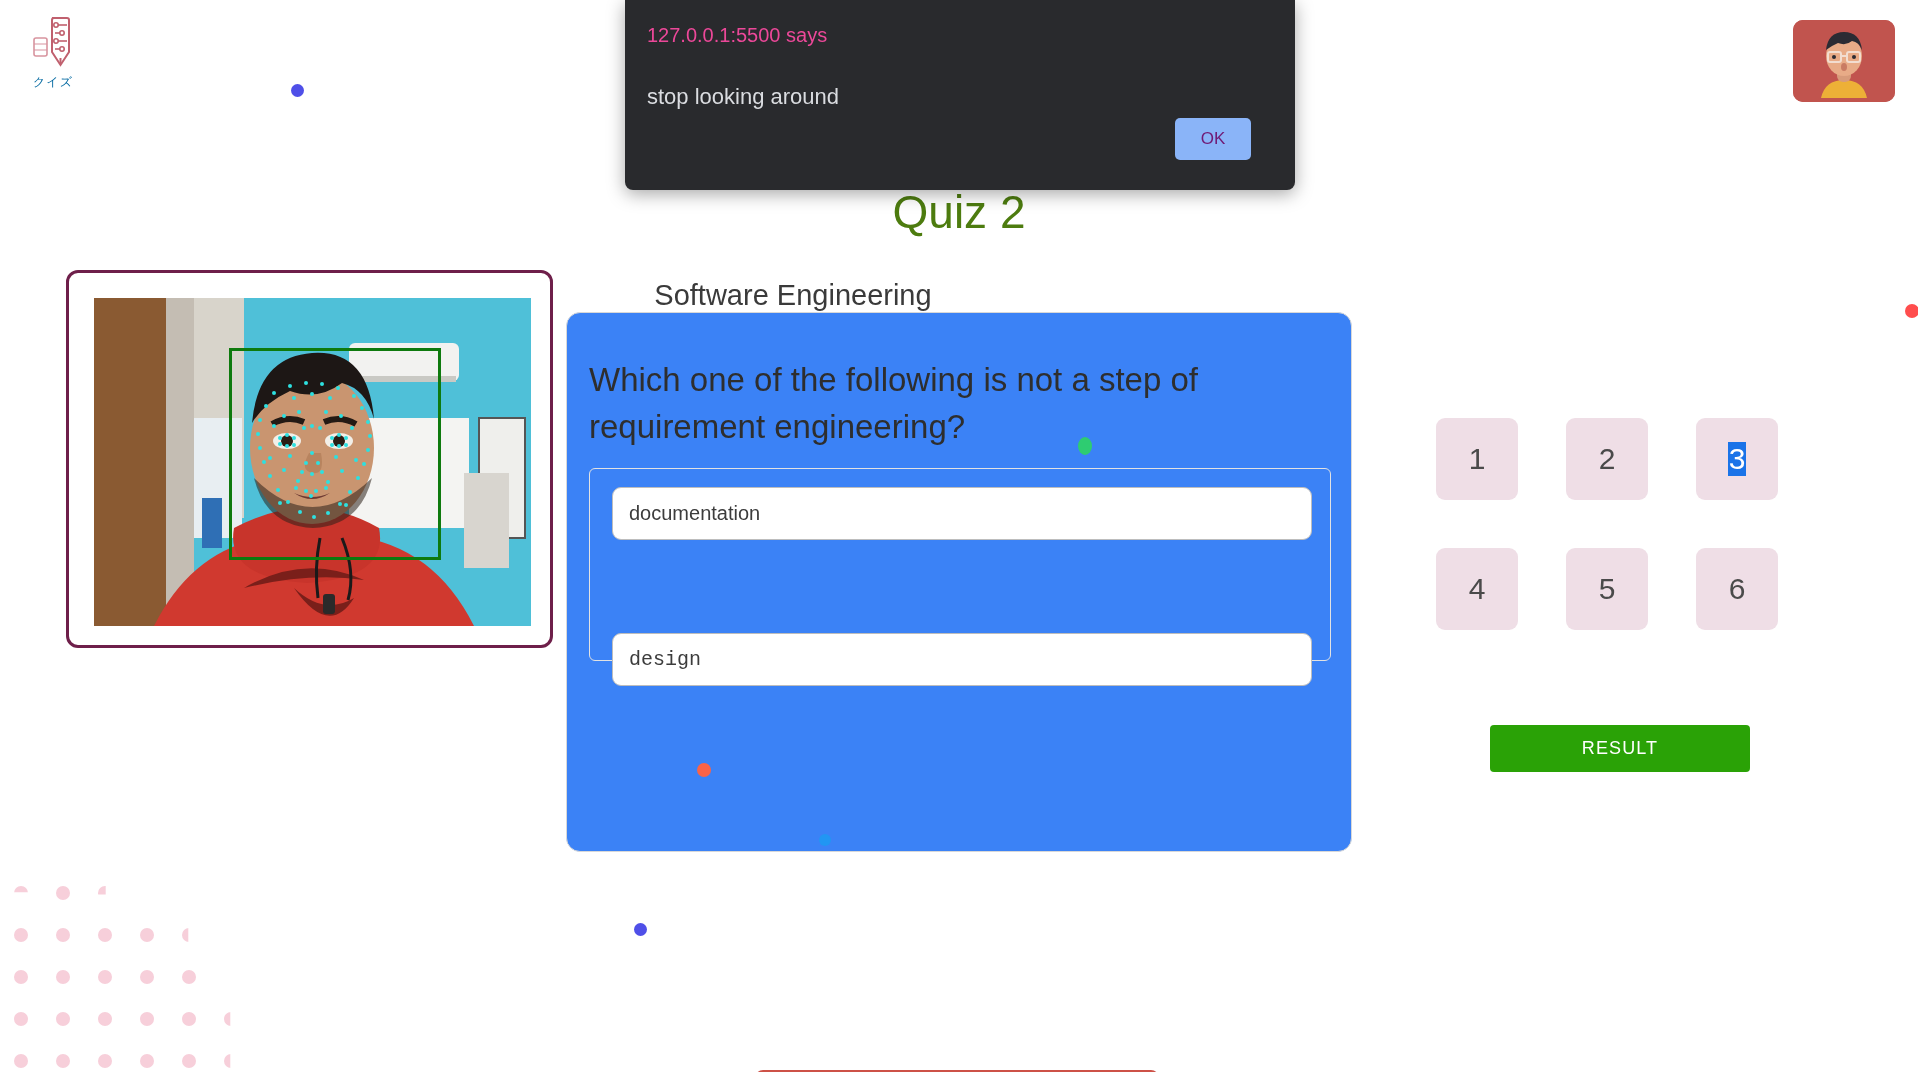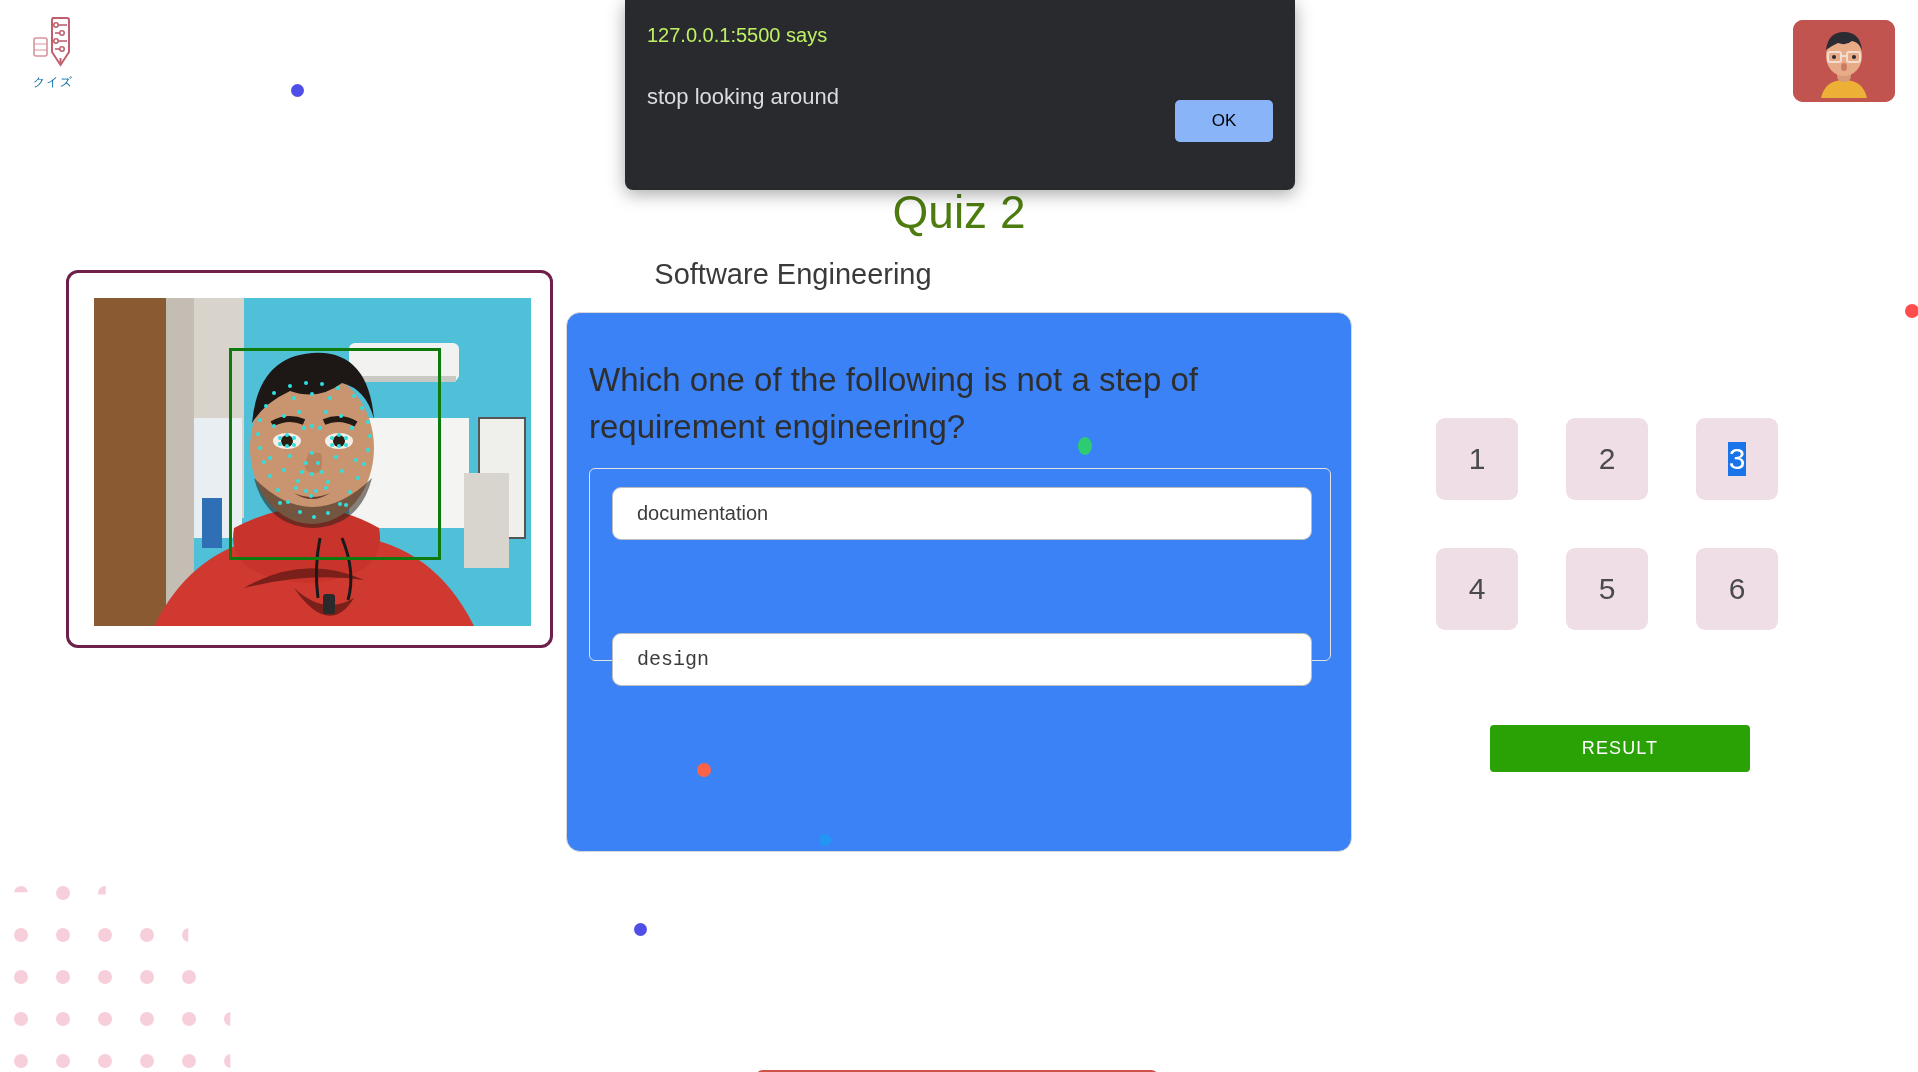--- a/index.html
+++ b/index.html
@@ -34,33 +34,33 @@
   .cam-frame { position: absolute; left: 66px; top: 270px; width: 487px; height: 378px;
                border: 3px solid #6e1f4a; border-radius: 12px; background: #fff; }
   .cam-video { position: absolute; left: 25px; top: 25px; width: 437px; height: 328px;
                overflow: hidden; background: #6f5d52; }
   .cam-box { position: absolute; left: 135px; top: 50px; width: 212px; height: 212px;
              border: 3px solid #0e7a0e; }
 
   
   .quiz-title { position: absolute; left: 0; top: 185px; width: 1918px; text-align: center;
                 font-size: 46px; color: #4d7c0f; font-weight: 400; }
-  .quiz-sub { position: absolute; left: 0; top: 258px; width: 1586px; text-align: center;
+  .quiz-sub { position: absolute; left: 0; top: 279px; width: 1586px; text-align: center;
               font-size: 29px; color: #3a3a3a; font-weight: 400; }
 
   
   .qcard { position: absolute; left: 566px; top: 312px; width: 786px; height: 540px;
            border: 1px solid #d8d8d8; border-radius: 14px; background: #3b82f6; }
   .question { position: absolute; left: 22px; top: 44px; width: 712px;
               font-size: 33px; line-height: 1.42; color: #2e2e2e; }
   .opts { position: absolute; left: 22px; top: 155px; width: 742px; height: 193px;
           border: 1px solid #e2e2e2; border-radius: 6px; }
   .opt { position: absolute; left: 22px; width: 700px; height: 53px;
          border: 1px solid #bdbdbd; border-radius: 9px; background: #fff;
-         display: flex; align-items: center; padding-left: 24px;
+         display: flex; align-items: center; padding-left: 16px;
          font-size: 20px; color: #3c3c3c; }
   .opt.o1 { top: 18px; }
   .opt.o2 { top: 91px; }
   .opt.o3 { top: 164px; font-family: Liberation Mono, monospace; }
   .save-btn { position: absolute; left: 188px; top: 757px; width: 404px; height: 50px;
               background: #cd5147; color: #fff; border: none; border-radius: 8px;
               font-size: 19px; letter-spacing: 1.1px; cursor: pointer;
               font-family: "Liberation Sans", sans-serif; }
 
   
@@ -77,24 +77,24 @@
                 font-size: 18px; letter-spacing: 1.1px; cursor: pointer;
                 font-family: "Liberation Sans", sans-serif; }
 
   
   .fdot { position: absolute; border-radius: 50%; }
 
   
   .dialog { position: absolute; left: 625px; top: 0; width: 670px; height: 190px;
             background: #292a2d; border-radius: 0 0 8px 8px;
             box-shadow: 0 4px 18px rgba(0,0,0,.35); z-index: 50; }
-  .dlg-origin { position: absolute; left: 22px; top: 24px; font-size: 20px; color: #bef264; }
+  .dlg-origin { position: absolute; left: 22px; top: 24px; font-size: 20px; color: #ec4899; }
   .dlg-msg { position: absolute; left: 22px; top: 84px; font-size: 22px; color: #dadce0; }
-  .dlg-ok { position: absolute; left: 550px; top: 100px; width: 98px; height: 42px;
-            background: #8ab4f8; color: #000000; border: none; border-radius: 5px;
+  .dlg-ok { position: absolute; left: 550px; top: 118px; width: 76px; height: 42px;
+            background: #8ab4f8; color: #701a75; border: none; border-radius: 5px;
             font-size: 17px; cursor: pointer; font-family: "Liberation Sans", sans-serif; }
 </style>
 </head>
 <body>
 
 <div id="page">
 
   <div class="dot-grid">
     <div class="dg-row">
         <span class="dg-dot clip2"></span>

